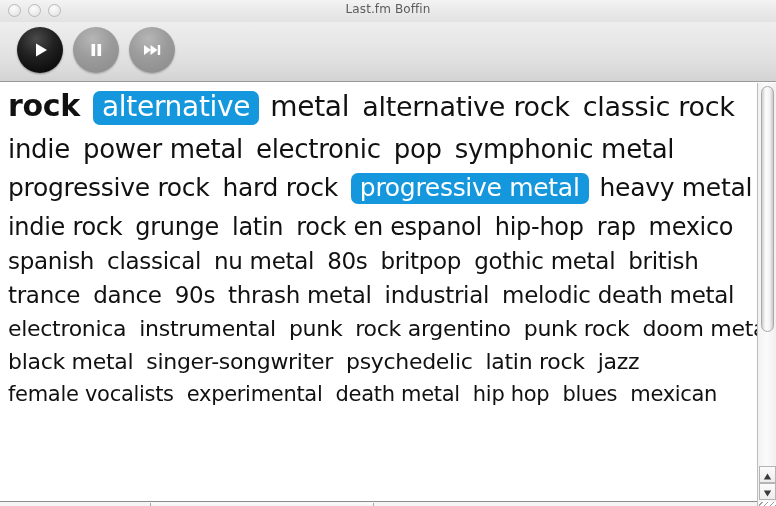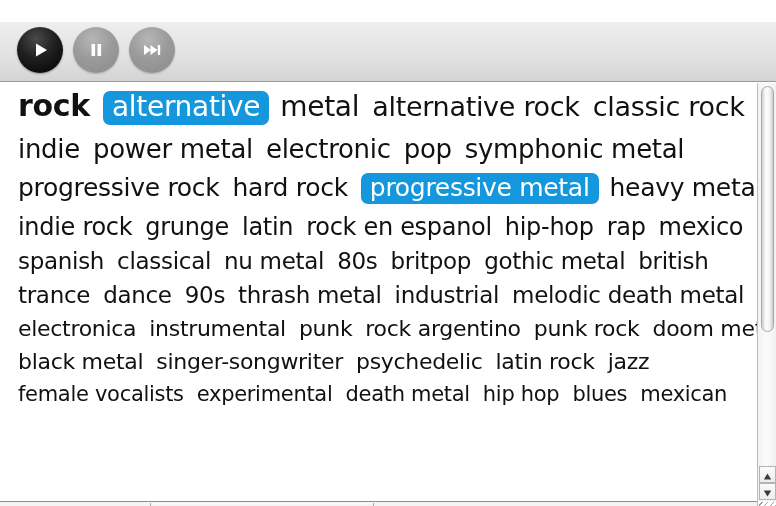--- a/index.html
+++ b/index.html
@@ -95,21 +95,21 @@
   
   #content {
     position: absolute;
     left: 0; top: 83px;
     width: 757px;
     height: 423px;
     background: #ffffff;
     overflow: hidden;
   }
   #tagcloud {
-    padding: 8px 10px 0 18px;
+    padding: 8px 10px 0 8px;
     box-sizing: border-box;
   }
   .tag-row {
     white-space: nowrap;
     line-height: 1.0;
     margin-bottom: 11px;
     display: block;
   }
   .tag {
     display: inline-block;
@@ -206,20 +206,28 @@
     border-left: 1px solid #a8a8a8;
     border-right: 1px solid #a8a8a8;
     box-sizing: border-box;
   }
 </style>
 </head>
 <body>
 
 <div id="window">
 
+  <div id="titlebar">
+    <div id="window-buttons">
+      <div class="win-btn"></div>
+      <div class="win-btn"></div>
+      <div class="win-btn"></div>
+    </div>
+    <div id="window-title">Last.fm Boffin</div>
+  </div>
 
   <div id="toolbar">
     <div id="transport">
 
       <div class="tbtn dark">
         <span>
           <svg width="20" height="20" viewBox="0 0 20 20">
             <polygon points="6,3.5 17,10 6,16.5" fill="#ffffff"></polygon>
           </svg>
         </span>

